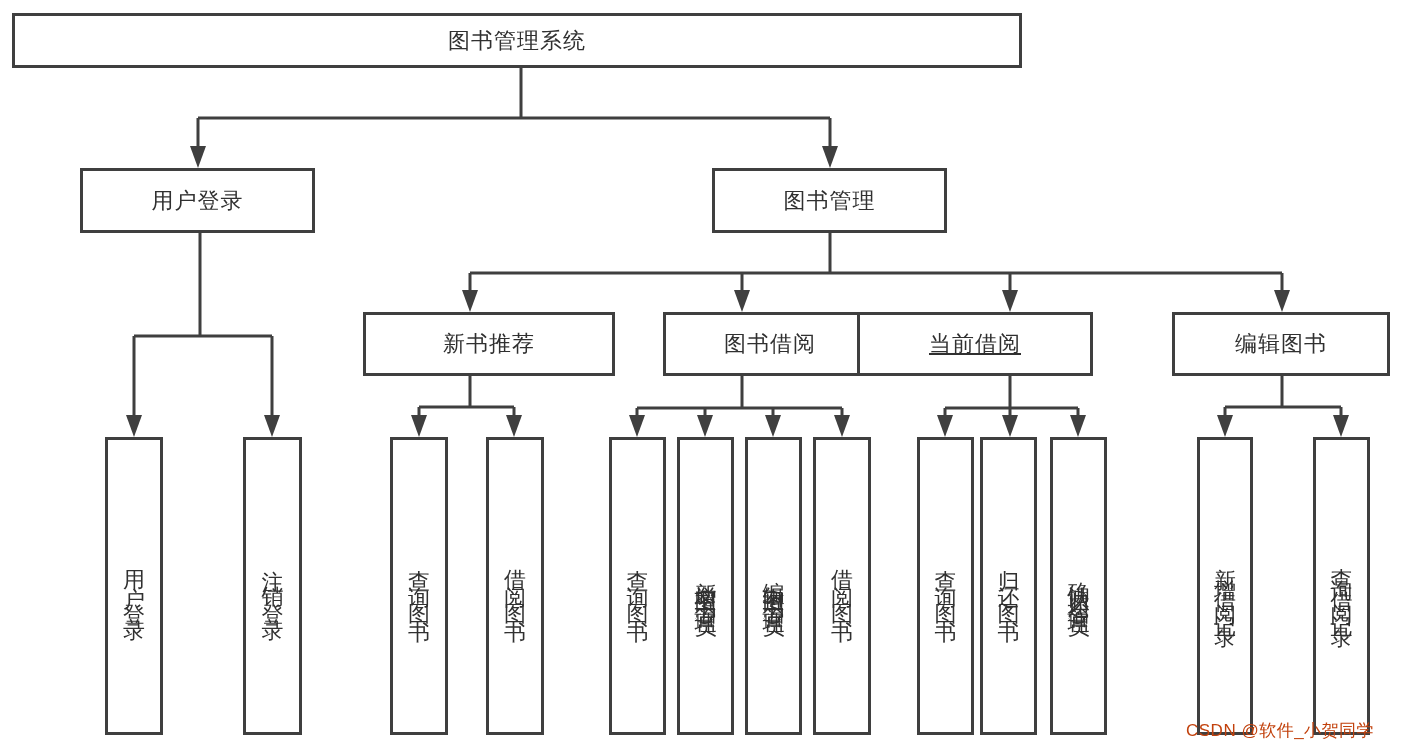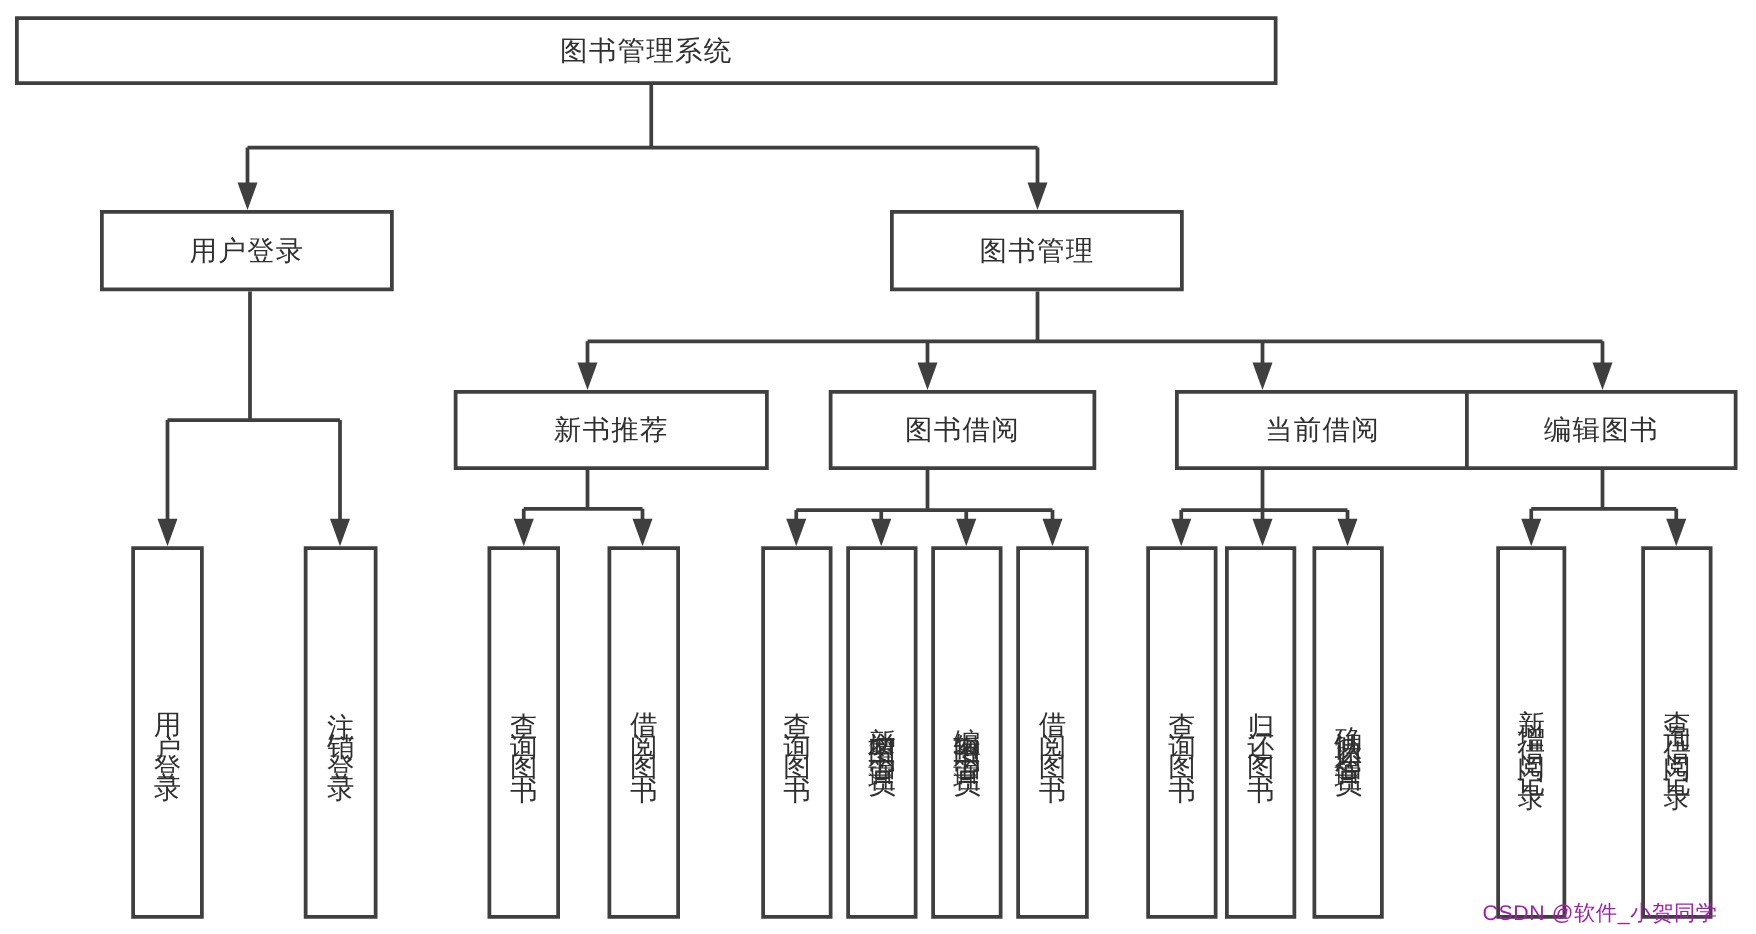--- a/index.html
+++ b/index.html
@@ -26,21 +26,21 @@
     writing-mode:vertical-lr;
     text-orientation:mixed;
     font-size:22px;
     line-height:1;
     white-space:nowrap;
   }
   #watermark{
     position:absolute;
     left:1186px;top:719px;
     font-size:17px;
-    color:#a21caf;
+    color:#c2410c;
     letter-spacing:0.5px;
     white-space:nowrap;
     z-index:6;
   }
 </style>
 </head>
 <body>
 
 <div id="canvas">
 
@@ -94,21 +94,21 @@
   <div class="box" style="left:712px;top:168px;width:235px;height:65px;">
     <span class="hlabel">图书管理</span>
   </div>
 
   <div class="box" style="left:363px;top:312px;width:252px;height:64px;">
     <span class="hlabel">新书推荐</span>
   </div>
   <div class="box" style="left:635px;top:312px;width:214px;height:64px;margin-left:28px;">
     <span class="hlabel">图书借阅</span>
   </div>
-  <div class="box" style="left:940px;top:312px;width:236px;height:64px;">
+  <div class="box" style="left:857px;top:312px;width:236px;height:64px;text-decoration:underline;">
     <span class="hlabel">当前借阅</span>
   </div>
   <div class="box" style="left:1172px;top:312px;width:218px;height:64px;">
     <span class="hlabel">编辑图书</span>
   </div>
 
   <div class="box leaf" style="left:105px;top:437px;width:58px;height:298px;">
     <span class="vtext" style="letter-spacing: 17px;">用户登录</span>
   </div>
   <div class="box leaf" style="left:243px;top:437px;width:59px;height:298px;">

